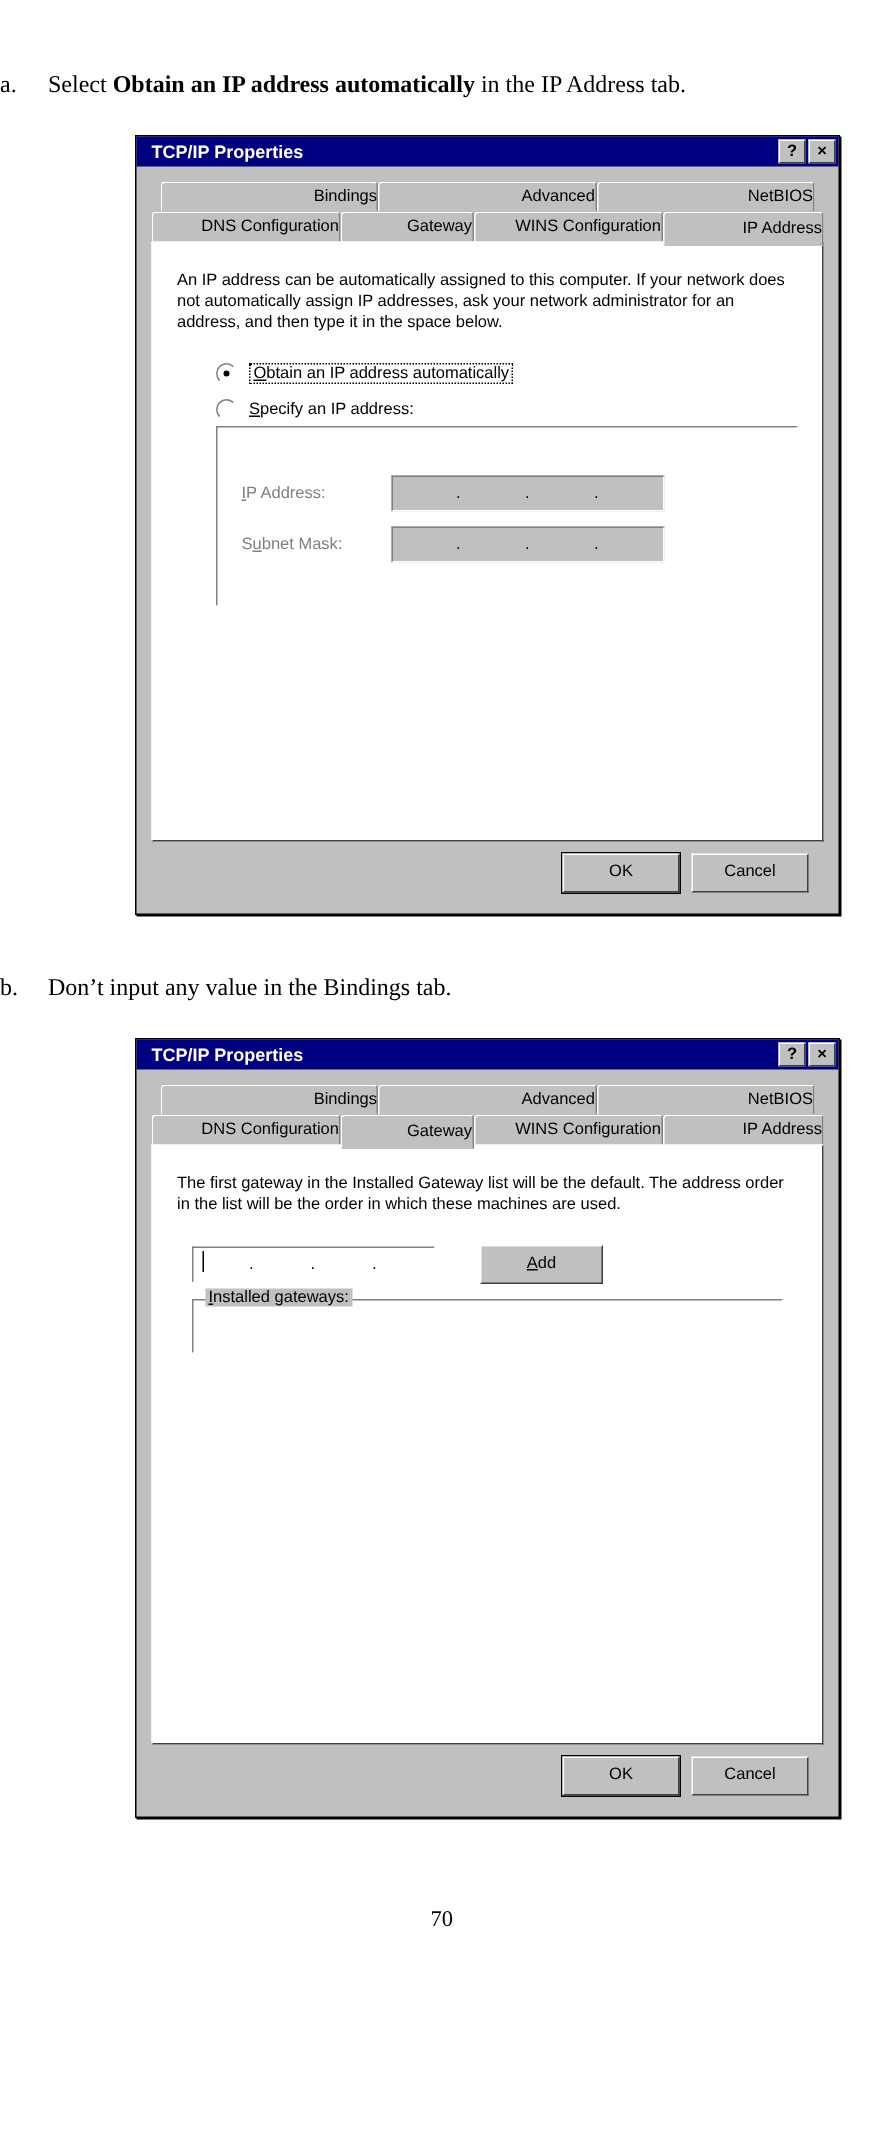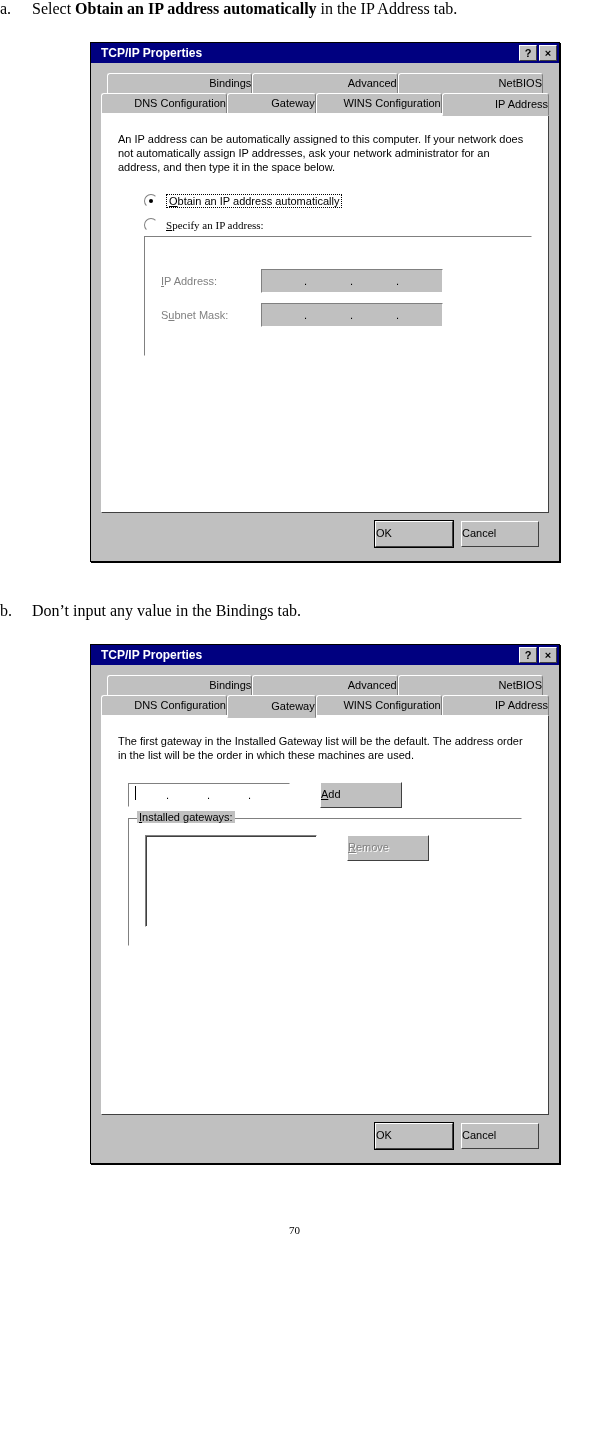--- a/index.html
+++ b/index.html
@@ -3,20 +3,21 @@
 <meta charset="utf-8">
 <style>
   body {
     margin: 0;
     font-family: "Times New Roman", serif;
     background: #fff;
     width: 589px;
   }
   .page {
     padding: 0 0 50px 0;
+    margin-top: 48px;
   }
   .instr {
     font-size: 16px;
     margin: 0 0 24px 0;
   }
   .instr .letter {
     display:inline-block;
     width: 28px;
     vertical-align: top;
   }
@@ -174,20 +175,21 @@
     justify-content:flex-end;
     gap: 8px;
     padding: 8px 10px 0 10px;
   }
   .btn {
     min-width: 76px;
     height: 24px;
     background: #c0c0c0;
     border: 1px solid;
     border-color: #fff #404040 #404040 #fff;
+    text-align:center;
     line-height: 22px;
     font-size: 11px;
   }
   .btn.default {
     box-shadow: 0 0 0 1px #000;
   }
   .gw-label {
     font-size:11px;
     margin: 6px 0 2px 10px;
   }
@@ -215,21 +217,21 @@
     height: 90px;
     background: #fff;
     border: 1px solid;
     border-color: #808080 #fff #fff #808080;
     box-shadow: inset 1px 1px #404040;
   }
   .btn.disabled { color:#808080; text-shadow:1px 1px #fff;}
   .page-num {
     text-align:center;
     font-family:"Times New Roman",serif;
-    font-size:11px;
+    font-size:15px;
     margin-top: 60px;
   }
   .und { text-decoration: underline; }
 </style>
 </head>
 <body>
 
 <div class="page">
 
   <div class="instr">
@@ -261,21 +263,21 @@
         <div class="tabpanel">
           <div class="desc">An IP address can be automatically assigned to this computer. If your network does not automatically assign IP addresses, ask your network administrator for an address, and then type it in the space below.</div>
 
           <div class="radio-row">
             <span class="radio">
                 <span class="dot"></span>
               </span>
             <span class="dotted"><span class="und">O</span><span>btain an IP address automatically</span></span>
           </div>
 
-          <div class="radio-row" style="margin-top:10px;font-family:Liberation Serif, serif;">
+          <div class="radio-row" style="margin-top:10px;">
             <span class="radio"></span>
             <span><span class="und">S</span><span>pecify an IP address:</span></span>
           </div>
 
           <div class="groupbox">
             <div class="ipfield-row">
               <span class="disabled-label"><span style="text-decoration:underline">I</span><span>P Address:</span></span>
               <div class="ipinput">
                 <span class="oct"></span>
                   <span class="ipdot">.</span>
@@ -345,24 +347,20 @@
                 <span class="ipdot">.</span>
                 <span class="oct"></span>
                 <span class="ipdot">.</span>
                 <span class="oct"></span>
             </div>
             <div class="btn" style="min-width:80px;"><span class="und">A</span><span>dd</span></div>
           </div>
 
           <div class="gw-group">
             <span class="legend"><span class="und">I</span><span>nstalled gateways:</span></span>
-            <div style="display:flex; gap:30px; align-items:flex-start;">
-              <div class="listbox"></div>
-              <div class="btn disabled" style="min-width:80px;"><span class="und">R</span><span>emove</span></div>
-            </div>
           </div>
 
         </div>
       </div>
       <div class="buttons-row">
         <div class="btn default">OK</div>
         <div class="btn">Cancel</div>
       </div>
     </div>
   </div>

